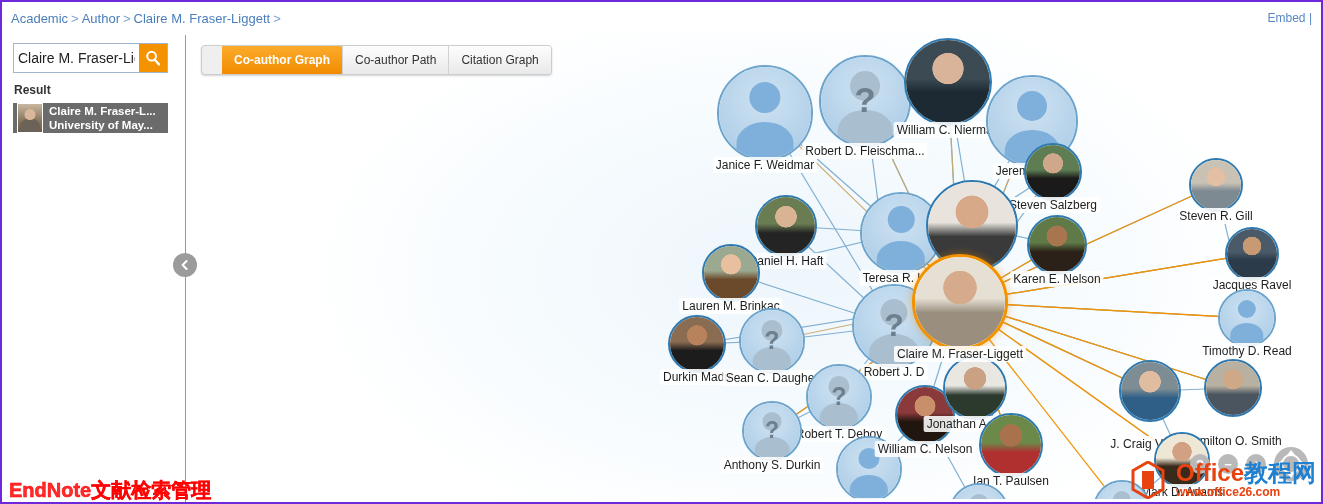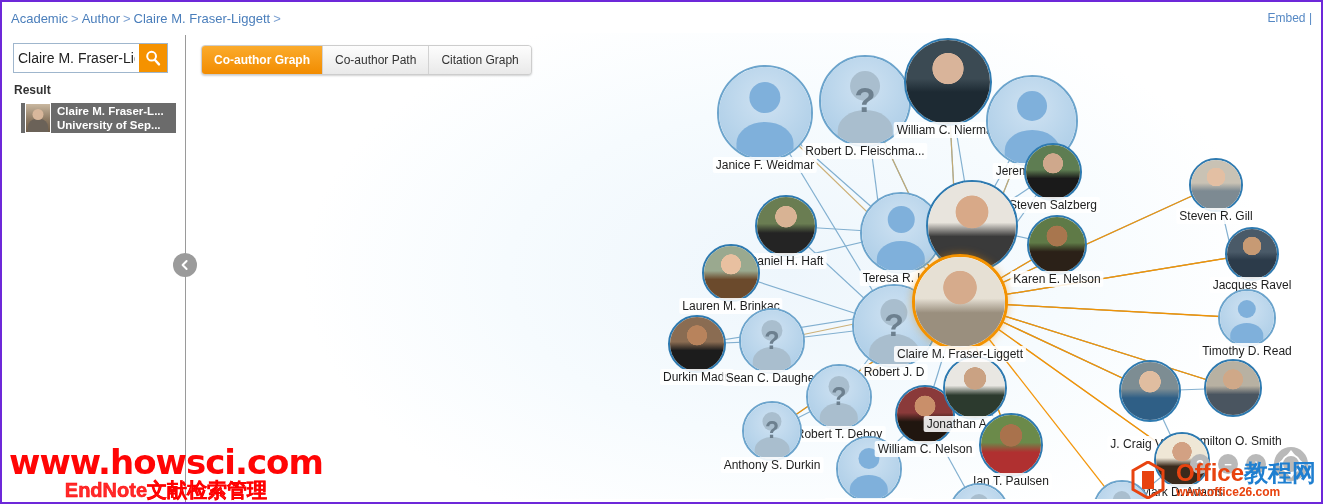--- a/index.html
+++ b/index.html
@@ -31,21 +31,21 @@
   #searchwrap{position:absolute;left:8px;top:10px;width:155px;height:30px;
     border:1px solid #9fb6cd;box-sizing:border-box;background:#fff;display:flex;}
   #searchinput{
     flex:1;border:0;outline:0;padding:0 4px;font-size:14px;color:#222;
     font-family:"Liberation Sans",sans-serif;background:#fff;min-width:0;
   }
   #searchbtn{width:28px;height:28px;background:#f59200;border:0;display:flex;
     align-items:center;justify-content:center;cursor:pointer;flex:0 0 28px;}
   #searchbtn svg{display:block;}
   #resultlabel{position:absolute;left:9px;top:50px;font-size:12px;font-weight:bold;color:#333;}
-  #resultcard{position:absolute;left:16px;top:70px;width:155px;height:30px;background:#6b6b6b;
+  #resultcard{position:absolute;left:8px;top:70px;width:155px;height:30px;background:#6b6b6b;
     display:flex;align-items:center;cursor:pointer;}
   #resultcard .thumb{width:26px;height:30px;margin-left:4px;flex:0 0 26px;
     background:linear-gradient(180deg,#c9b79f 0%,#8d7a63 55%,#6e5c48 100%);
     border:1px solid #ffffff;box-sizing:border-box;position:relative;overflow:hidden;}
   #resultcard .thumb::after{content:"";position:absolute;left:50%;top:5px;transform:translateX(-50%);
     width:11px;height:11px;border-radius:50%;background:#d8b79b;}
   #resultcard .thumb::before{content:"";position:absolute;left:50%;top:15px;transform:translateX(-50%);
     width:20px;height:16px;border-radius:8px 8px 0 0;background:#6b6258;}
   #resultcard .rtext{margin-left:6px;line-height:1.25;overflow:hidden;}
   #resultcard .rname{font-size:11.5px;color:#fff;font-weight:bold;white-space:nowrap;}
@@ -56,21 +56,21 @@
     background:#9b9b9b;display:flex;align-items:center;justify-content:center;cursor:pointer;z-index:6;}
 
   
   #tabs{position:absolute;left:196px;top:40px;height:28px;display:flex;
     border:1px solid #cdcdcd;border-radius:4px;overflow:hidden;
     box-shadow:0 1px 2px rgba(0,0,0,.18);background:#efefef;z-index:5;}
   .tab{height:28px;line-height:28px;padding:0 12px;font-size:12px;color:#333;
     background:linear-gradient(180deg,#fdfdfd 0%,#e9e9e9 100%);
     border-right:1px solid #d2d2d2;cursor:pointer;white-space:nowrap;}
   .tab:last-child{border-right:0;}
-  .tab.active{background:linear-gradient(180deg,#fbab2c 0%,#f28c00 100%);color:#fff;font-weight:bold;}
+  .tab.active{background:linear-gradient(180deg,#fbab2c 0%,#f28c00 100%);color:#fff;font-weight:bold;margin-left:20px;}
 
   
   #graph{position:absolute;left:181px;top:28px;width:1136px;height:466px;overflow:hidden;
     background:radial-gradient(ellipse 620px 360px at 600px 240px,#eef6fc 0%,#f6fbfe 45%,#ffffff 78%);}
   #edges{position:absolute;left:0;top:0;width:1136px;height:466px;}
 
   .node{position:absolute;border-radius:50%;box-sizing:border-box;overflow:hidden;
     border:2px solid #2e7ab0;background:#fff;cursor:pointer;}
   .node.ghost{border-color:#6ca4cc;}
   .node.center{border:3px solid #f39200;box-shadow:0 0 8px rgba(243,146,0,.45);}
@@ -389,33 +389,32 @@
           <circle cx="7.6" cy="7.2" r="4.4" fill="none" stroke="#fff" stroke-width="2"></circle>
           <line x1="11" y1="11" x2="15" y2="15.4" stroke="#fff" stroke-width="2.4" stroke-linecap="round"></line>
         </svg>
       </div>
     </div>
     <div id="resultlabel">Result</div>
     <div id="resultcard">
       <div class="thumb"></div>
       <div class="rtext">
         <div class="rname">Claire M. Fraser-L...</div>
-        <div class="raff">University of Sep...</div>
+        <div class="raff">University of May...</div>
       </div>
     </div>
   </div>
   <div id="divider"></div>
   <div id="collapse">
     <svg width="12" height="12" viewBox="0 0 12 12">
       <polyline points="7.6,2 3.6,6 7.6,10" fill="none" stroke="#fff" stroke-width="2" stroke-linecap="round" stroke-linejoin="round"></polyline>
     </svg>
   </div>
 
   <div id="wm-left">
-    <div class="l1">www.howsci.com</div>
     <div class="l2">EndNote文献检索管理</div>
   </div>
   <div id="wm-right">
     <div class="hex">
       <svg width="34" height="38" viewBox="0 0 34 38">
         <polygon points="17,1 32,9.5 32,28.5 17,37 2,28.5 2,9.5" fill="none" stroke="#e8430f" stroke-width="3"></polygon>
         <rect x="11" y="10" width="12" height="18" fill="#e8430f"></rect>
       </svg>
     </div>
     <div class="tx">

